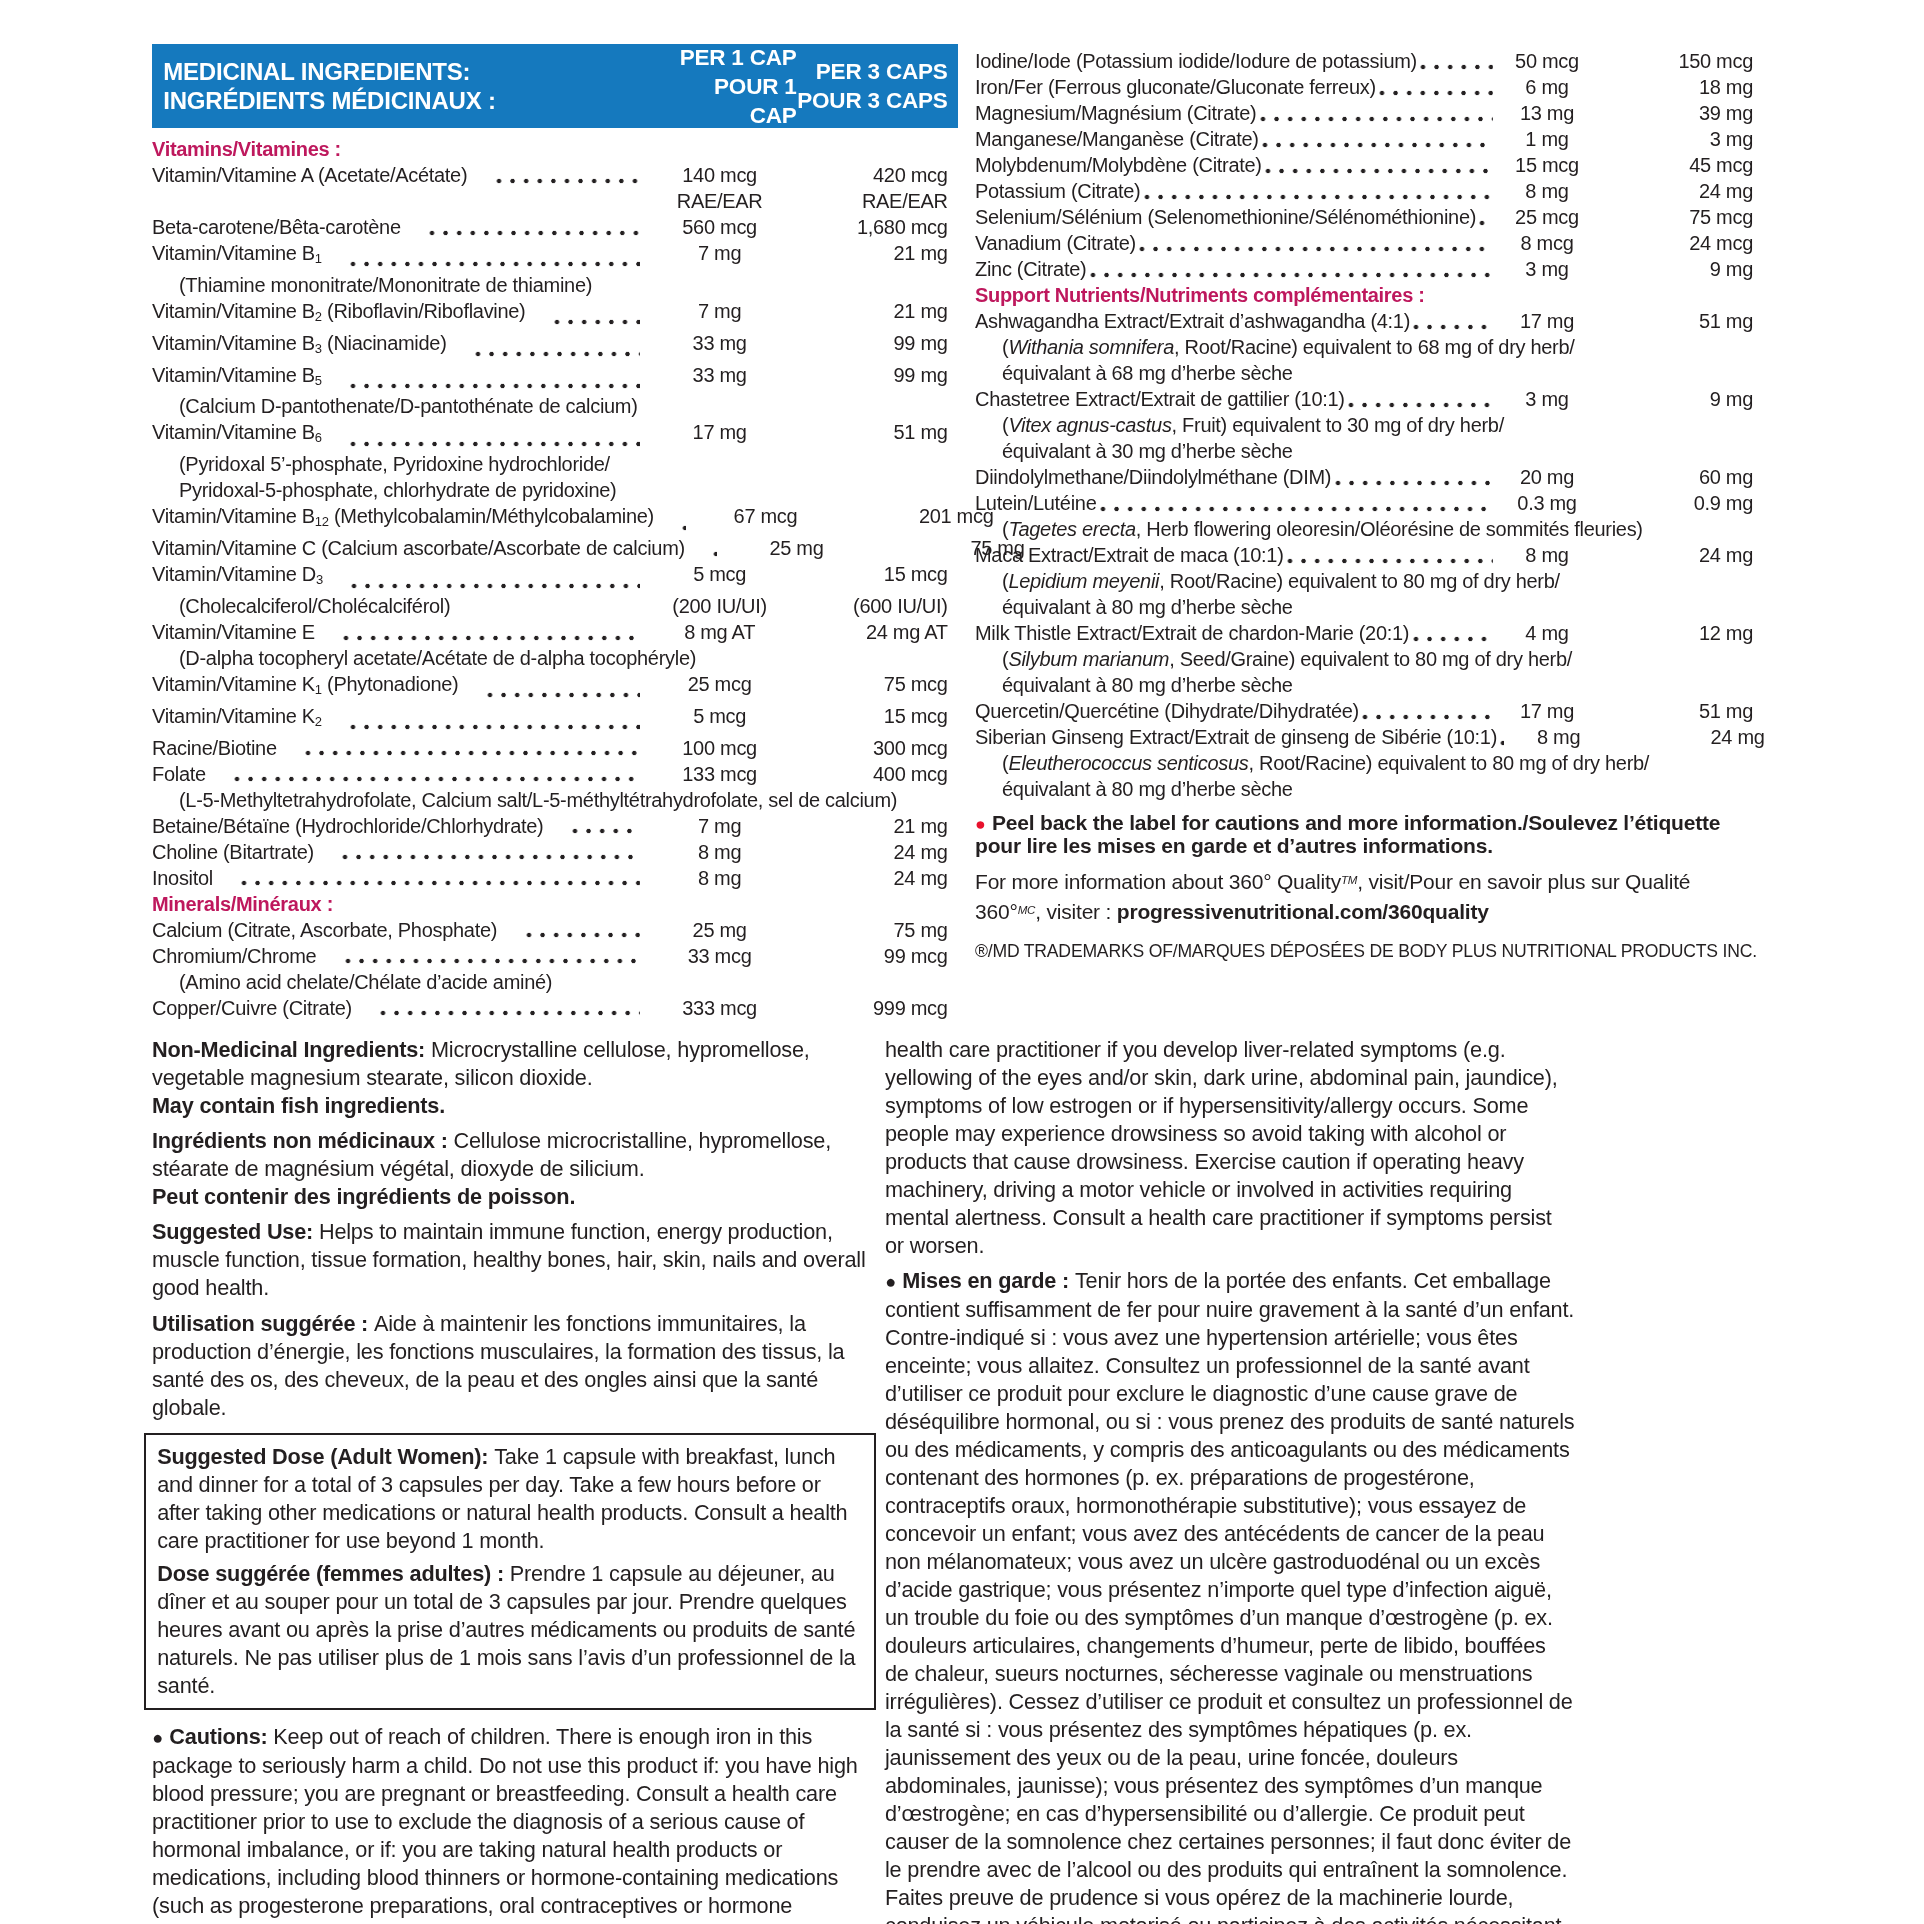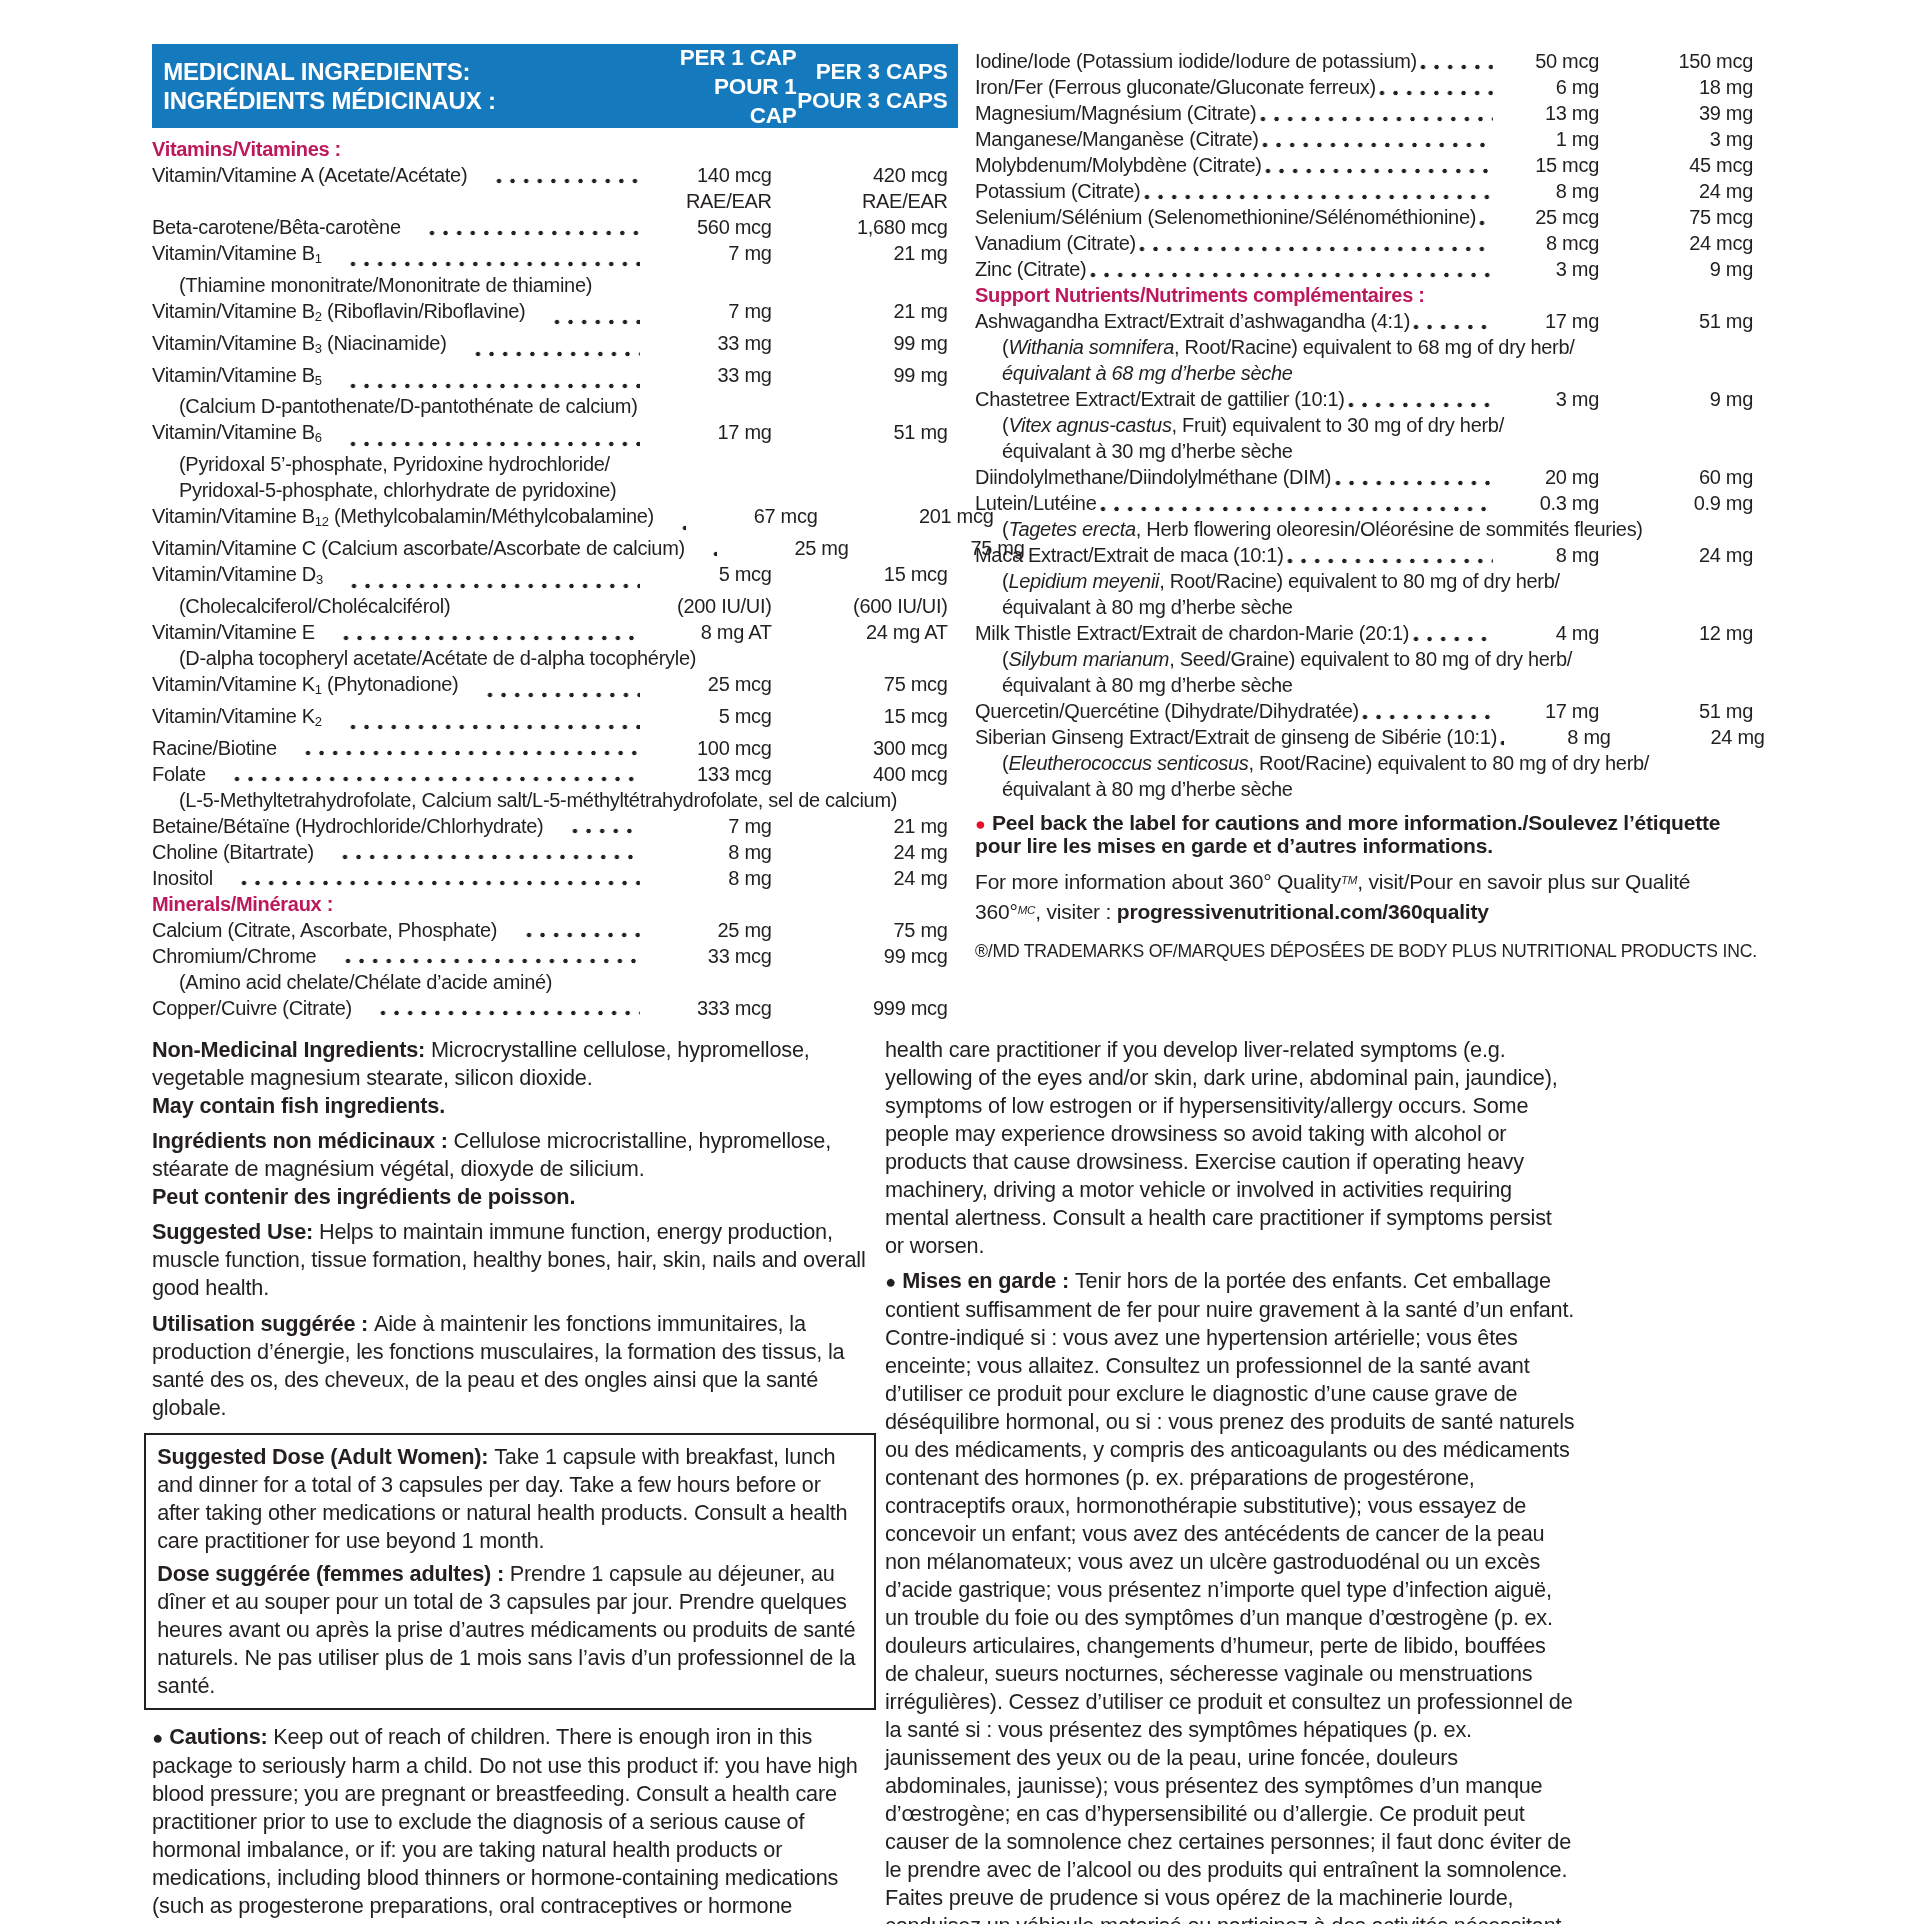--- a/index.html
+++ b/index.html
@@ -22,21 +22,21 @@
   .bar .bl{display:block;}
 
   .sec-heading{color:#be185d;font-weight:bold;}
   .irow{display:flex;align-items:baseline;}
   .irow .lbl{white-space:nowrap;flex:0 1 auto;}
   .irow .filler{flex:1 1 4.8px;min-width:4.8px;}
   .leader{flex:1 1 4.8px;min-width:4.8px;height:22.5px;align-self:flex-end;margin:0 2.4px;
           background-image:radial-gradient(circle at 2.4px 2.8px,#231f20 1.9px,transparent 2.4px);
           background-size:13.6px 5.6px;background-repeat:repeat-x;
           background-position:left 1.6px bottom 4.8px;}
-  .v1{flex:0 0 104px;min-width:104px;text-align:right;white-space:nowrap;}
+  .v1{flex:0 0 104px;min-width:104px;text-align:center;white-space:nowrap;}
   .v3{flex:0 0 151px;text-align:right;white-space:nowrap;}
   #top-right .v3{flex:0 0 154px;}
   .irow.sub .lbl{padding-left:27px;}
   .irow.sub.wide .lbl{flex:1;white-space:nowrap;}
   sub{font-size:0.65em;vertical-align:-0.22em;}
   sup{font-size:0.55em;vertical-align:0.45em;font-style:italic;}
   .it{font-style:italic;}
   .bd{font-weight:bold;}
 
   
@@ -301,21 +301,21 @@
         <div class="irow">
           <span class="lbl"><span>Ashwagandha Extract/Extrait d’ashwagandha (4:1)</span></span>
           <span class="leader"></span>
           <span class="v1">17 mg</span>
           <span class="v3">51 mg</span>
         </div>
         <div class="irow sub">
           <span class="lbl" style="flex: 1 1 0%;"><span>(</span><span class="it">Withania somnifera</span><span>, Root/Racine) equivalent to 68 mg of dry herb/</span></span>
         </div>
         <div class="irow sub">
-          <span class="lbl" style="flex: 1 1 0%; font-style: italic;"><span>équivalant à 68 mg d’herbe sèche</span></span>
+          <span class="lbl" style="flex: 1 1 0%;"><span>équivalant à 68 mg d’herbe sèche</span></span>
         </div>
         <div class="irow">
           <span class="lbl"><span>Chastetree Extract/Extrait de gattilier (10:1)</span></span>
           <span class="leader"></span>
           <span class="v1">3 mg</span>
           <span class="v3">9 mg</span>
         </div>
         <div class="irow sub">
           <span class="lbl" style="flex: 1 1 0%;"><span>(</span><span class="it">Vitex agnus-castus</span><span>, Fruit) equivalent to 30 mg of dry herb/</span></span>
         </div>

